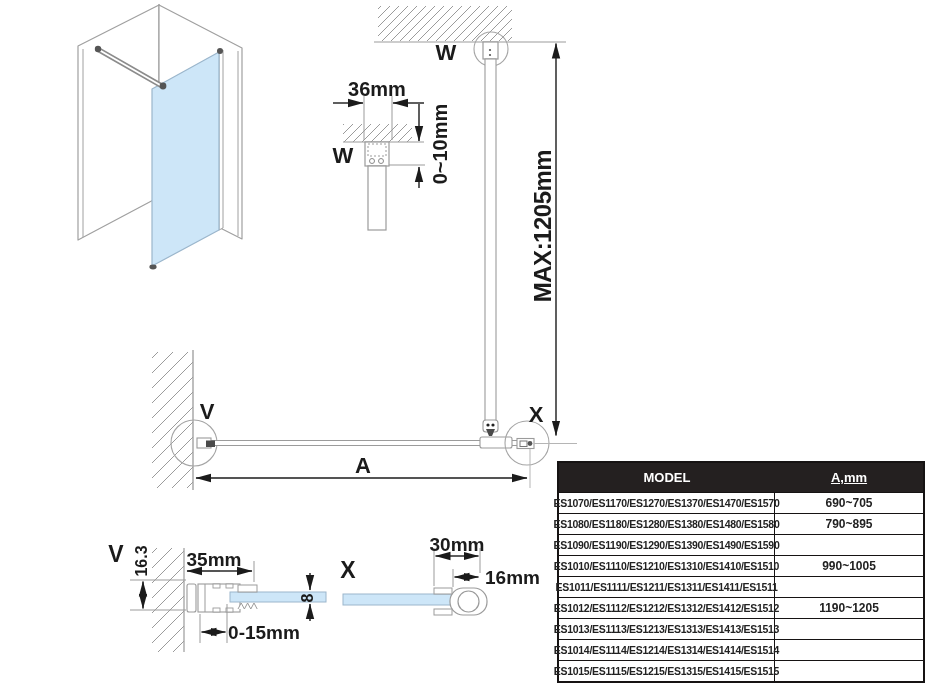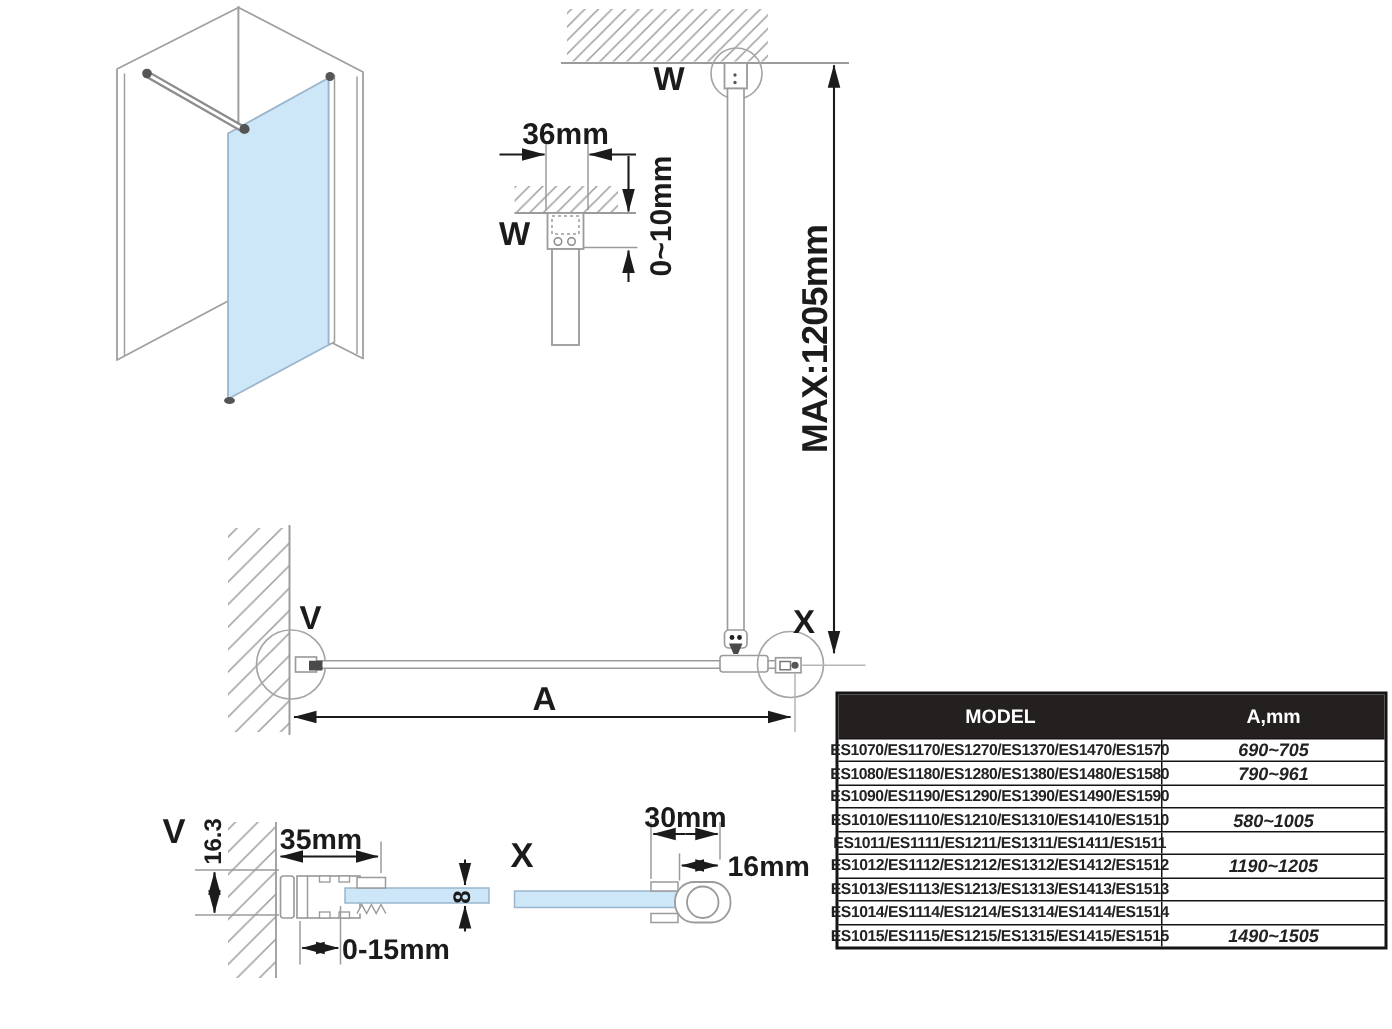--- a/index.html
+++ b/index.html
@@ -2,32 +2,32 @@
 <html><head>
 <meta charset="utf-8">
 <style>
   html,body{margin:0;padding:0;background:#fff;}
   .canvas{
     position:relative;width:928px;height:686px;background:#fff;overflow:hidden;
     font-family:"Liberation Sans",sans-serif;
   }
   svg text{font-family:"Liberation Sans",sans-serif;font-weight:bold;fill:#1b1b1b;}
   .spec-table{
-    position:absolute;left:557px;top:461px;width:368px;height:172px;
+    position:absolute;left:557px;top:461px;width:368px;height:222px;
     border:2px solid #161313;background:#fff;display:flex;flex-direction:column;box-sizing:border-box;
   }
   .thead{height:29px;min-height:29px;color:#fff;display:flex;align-items:center;font-weight:bold;font-size:13px;}
   .th-model{width:216px;text-align:center;}
-  .th-a{flex:1;text-align:center;}
+  .th-a{flex:1;text-align:center;text-decoration:underline;}
   .trow{flex:1;display:flex;border-top:1.5px solid #161313;min-height:0;}
   .td-model{
     width:216px;border-right:1.5px solid #161313;display:flex;align-items:center;justify-content:center;
     font-size:10.5px;font-weight:bold;color:#222;letter-spacing:-0.3px;white-space:nowrap;box-sizing:border-box;
   }
-  .td-a{flex:1;display:flex;align-items:center;justify-content:center;font-size:12px;font-weight:bold;color:#222;font-style:italic;}
+  .td-a{flex:1;display:flex;align-items:center;justify-content:center;font-size:12px;font-weight:bold;color:#222;}
 </style>
 </head>
 <body>
 
 <div class="canvas">
 
 <svg width="928" height="686" viewBox="0 0 928 686">
   <defs>
     <marker id="arr" markerUnits="userSpaceOnUse" markerWidth="16" markerHeight="10" refX="15" refY="5" orient="auto">
       <path d="M0,0.8 L15.5,5 L0,9.2 Z" fill="#1b1b1b"></path>
@@ -181,41 +181,40 @@
   <div class="thead" style="background:#242020">
     <div class="th-model">MODEL</div>
     <div class="th-a">A,mm</div>
   </div>
   <div class="trow">
     <div class="td-model">ES1070/ES1170/ES1270/ES1370/ES1470/ES1570</div>
     <div class="td-a">690~705</div>
   </div>
   <div class="trow">
     <div class="td-model">ES1080/ES1180/ES1280/ES1380/ES1480/ES1580</div>
-    <div class="td-a">790~961</div>
+    <div class="td-a">790~895</div>
   </div>
   <div class="trow">
     <div class="td-model">ES1090/ES1190/ES1290/ES1390/ES1490/ES1590</div>
   </div>
   <div class="trow">
     <div class="td-model">ES1010/ES1110/ES1210/ES1310/ES1410/ES1510</div>
-    <div class="td-a">580~1005</div>
+    <div class="td-a">990~1005</div>
   </div>
   <div class="trow">
     <div class="td-model">ES1011/ES1111/ES1211/ES1311/ES1411/ES1511</div>
   </div>
   <div class="trow">
     <div class="td-model">ES1012/ES1112/ES1212/ES1312/ES1412/ES1512</div>
     <div class="td-a">1190~1205</div>
   </div>
   <div class="trow">
     <div class="td-model">ES1013/ES1113/ES1213/ES1313/ES1413/ES1513</div>
   </div>
   <div class="trow">
     <div class="td-model">ES1014/ES1114/ES1214/ES1314/ES1414/ES1514</div>
   </div>
   <div class="trow">
     <div class="td-model">ES1015/ES1115/ES1215/ES1315/ES1415/ES1515</div>
-    <div class="td-a">1490~1505</div>
   </div>
 </div>
 
 </div>
 
 </body></html>

